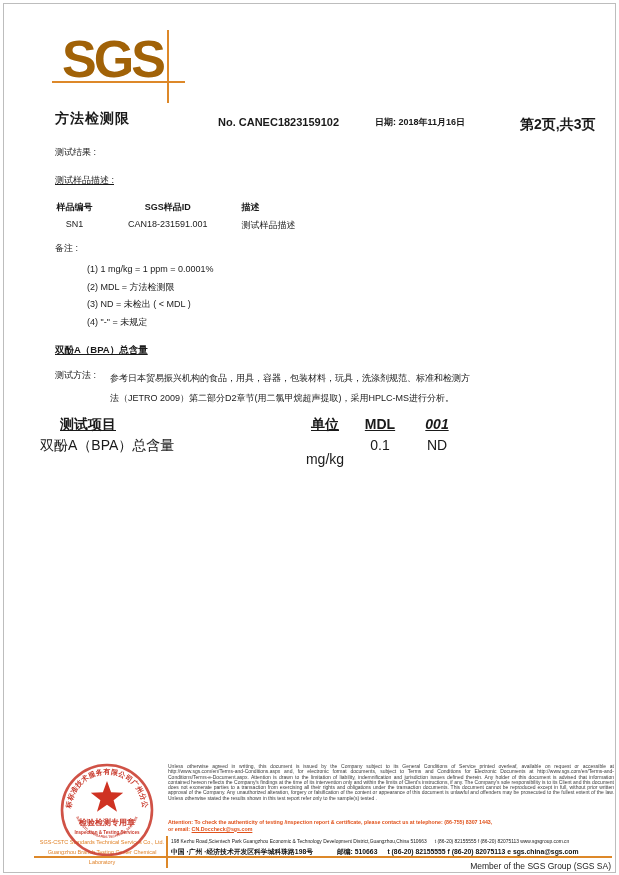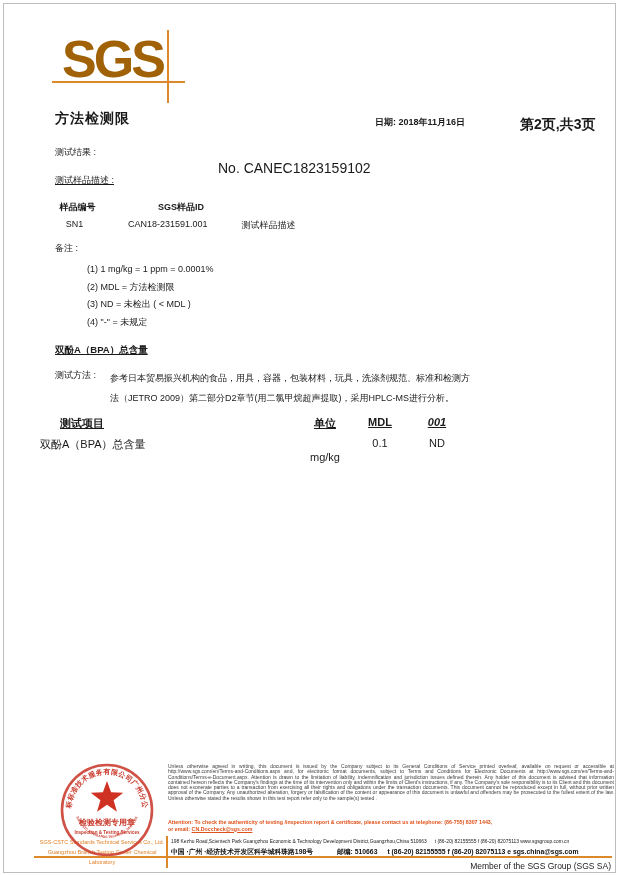--- a/index.html
+++ b/index.html
@@ -10,21 +10,21 @@
   .frame{position:absolute;left:3px;top:3px;right:3px;bottom:2px;border:1px solid #bdbdbd;pointer-events:none;}
   .abs{position:absolute;}
 
   
   .logo-text{left:62px;top:36px;font-size:52px;font-weight:bold;color:#a16207;letter-spacing:-3px;line-height:46px;}
   .logo-hline{left:52px;top:81px;width:133px;height:2px;background:#dd8829;}
   .logo-vline{left:167px;top:30px;width:2px;height:73px;background:#dd8829;}
 
   
   .page-title{left:55px;top:110px;font-size:14px;font-weight:bold;letter-spacing:1px;}
-  .report-no{left:218px;top:116px;font-size:14px;font-weight:normal;margin-top:44px;}
+  .report-no{left:218px;top:116px;font-size:11px;font-weight:bold;}
   .report-date{left:375px;top:116px;font-size:9px;font-weight:bold;}
   .page-ind{left:520px;top:116px;font-size:14px;font-weight:bold;}
 
   .body-text{font-size:9px;}
   .results-label{left:55px;top:146px;}
   .sample-heading{left:55px;top:174px;text-decoration:underline;}
 
   .sample-table{left:55px;top:201px;width:360px;}
   .sample-row{display:flex;margin-bottom:5px;gap:26px;}
   .sample-row .c1{width:45px;text-align:center;}
@@ -32,21 +32,21 @@
   .sample-row .c3{width:200px;text-align:left;}
   .sample-row.hdr{font-weight:bold;}
 
   .notes-label{left:55px;top:242px;}
   .notes-list{left:87px;top:261px;line-height:17.5px;}
 
   .analyte-heading{left:55px;top:344px;font-size:9.5px;font-weight:bold;text-decoration:underline;}
   .method-label{left:55px;top:369px;}
   .method-lines{left:110px;top:369px;width:465px;line-height:19.5px;}
 
-  .rt-cell{font-size:11px;}
+  .rt-cell{font-size:14px;}
   .rt-hdr{font-weight:bold;text-decoration:underline;}
   .rt-h1{left:60px;top:416px;}
   .rt-h2{left:303px;top:416px;width:44px;text-align:center;}
   .rt-h3{left:358px;top:416px;width:44px;text-align:center;}
   .rt-h4{left:415px;top:416px;width:44px;text-align:center;font-style:italic;font-weight:bold;}
   .rt-r1{left:40px;top:437px;}
   .rt-r2{left:303px;top:451px;width:44px;text-align:center;}
   .rt-r3{left:358px;top:437px;width:44px;text-align:center;}
   .rt-r4{left:415px;top:437px;width:44px;text-align:center;}
 
@@ -80,20 +80,21 @@
   <div class="abs report-date">日期: 2018年11月16日</div>
   <div class="abs page-ind">第2页,共3页</div>
 
   <div class="abs body-text results-label">测试结果 :</div>
   <div class="abs body-text sample-heading">测试样品描述 :</div>
 
   <div class="abs body-text sample-table">
     <div class="sample-row hdr">
       <div class="c1">样品编号</div>
       <div class="c2">SGS样品ID</div>
+      <div class="c3">描述</div>
     </div>
     <div class="sample-row">
       <div class="c1">SN1</div>
       <div class="c2">CAN18-231591.001</div>
       <div class="c3">测试样品描述</div>
     </div>
   </div>
 
   <div class="abs body-text notes-label">备注 :</div>
   <div class="abs body-text notes-list">

